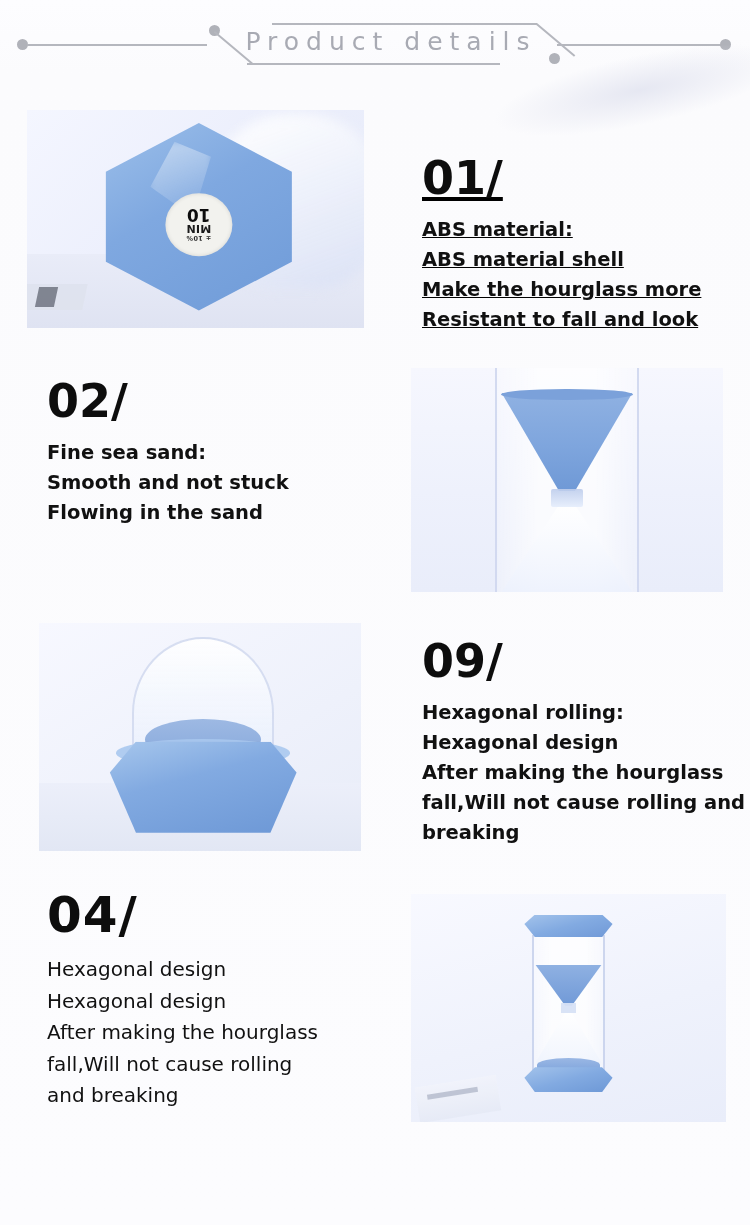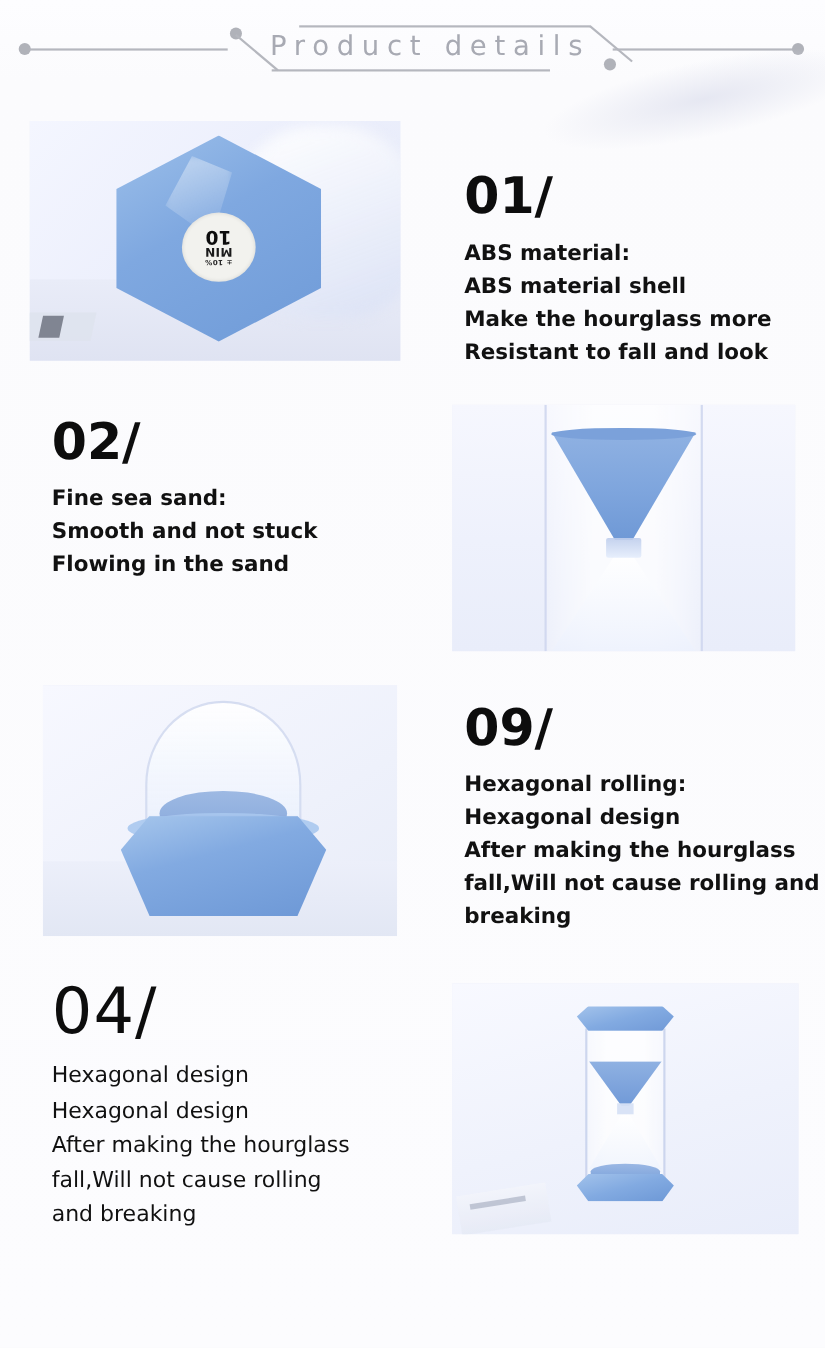--- a/index.html
+++ b/index.html
@@ -23,21 +23,21 @@
     text-align:center; font-size:25px; letter-spacing:7px;
     color:#a8aab3; font-family:"DejaVu Sans", sans-serif; font-weight:400;
     white-space:nowrap;padding-left:32px; }
   .hdr-glow { position:absolute; right:-40px; top:55px; width:300px; height:70px;
     background:radial-gradient(ellipse at center, rgba(226,228,240,.85) 0%, rgba(251,251,253,0) 70%);
     transform:rotate(-12deg); }
   .photo { position:absolute; overflow:hidden; background:#eef0fa; }
   .txt { position:absolute; }
   .num { font-size:46px; font-weight:700; color:#0d0d0d;
          line-height:1; letter-spacing:0px; font-family:"DejaVu Sans", sans-serif; }
-  .num.light { font-weight:400; font-size:58px; letter-spacing:1px; }
+  .num.light { font-weight:700; font-size:50px; letter-spacing:1px; }
   .lines { margin-top:14px; }
   .lines div { font-size:19.5px; font-weight:700; color:#111;
                line-height:1.54; white-space:nowrap;
                font-family:"DejaVu Sans", sans-serif; }
   .lines.light div { font-weight:400; font-size:20px; line-height:1.58; }
 
   
   .scene { position:absolute; inset:0; }
 
   
@@ -166,21 +166,21 @@
       <div class="s1-hex">
           <div class="s1-hex-sheen"></div>
         </div>
       <div class="s1-label">
         <span class="pct">± 10%</span>
         <span class="mi">MIN</span>
         <span class="nm">10</span>
       </div>
     </div>
   </div>
-  <div class="txt" style="left:422px; top:155px;">
+  <div class="txt" style="left:422px; top:155px;text-decoration:underline;">
     <div class="num">01/</div>
     <div class="lines">
       <div>ABS material:</div>
       <div>ABS material shell</div>
       <div>Make the hourglass more</div>
       <div>Resistant to fall and look</div>
     </div>
   </div>
 
   <div class="txt" style="left:47px; top:378px;">

